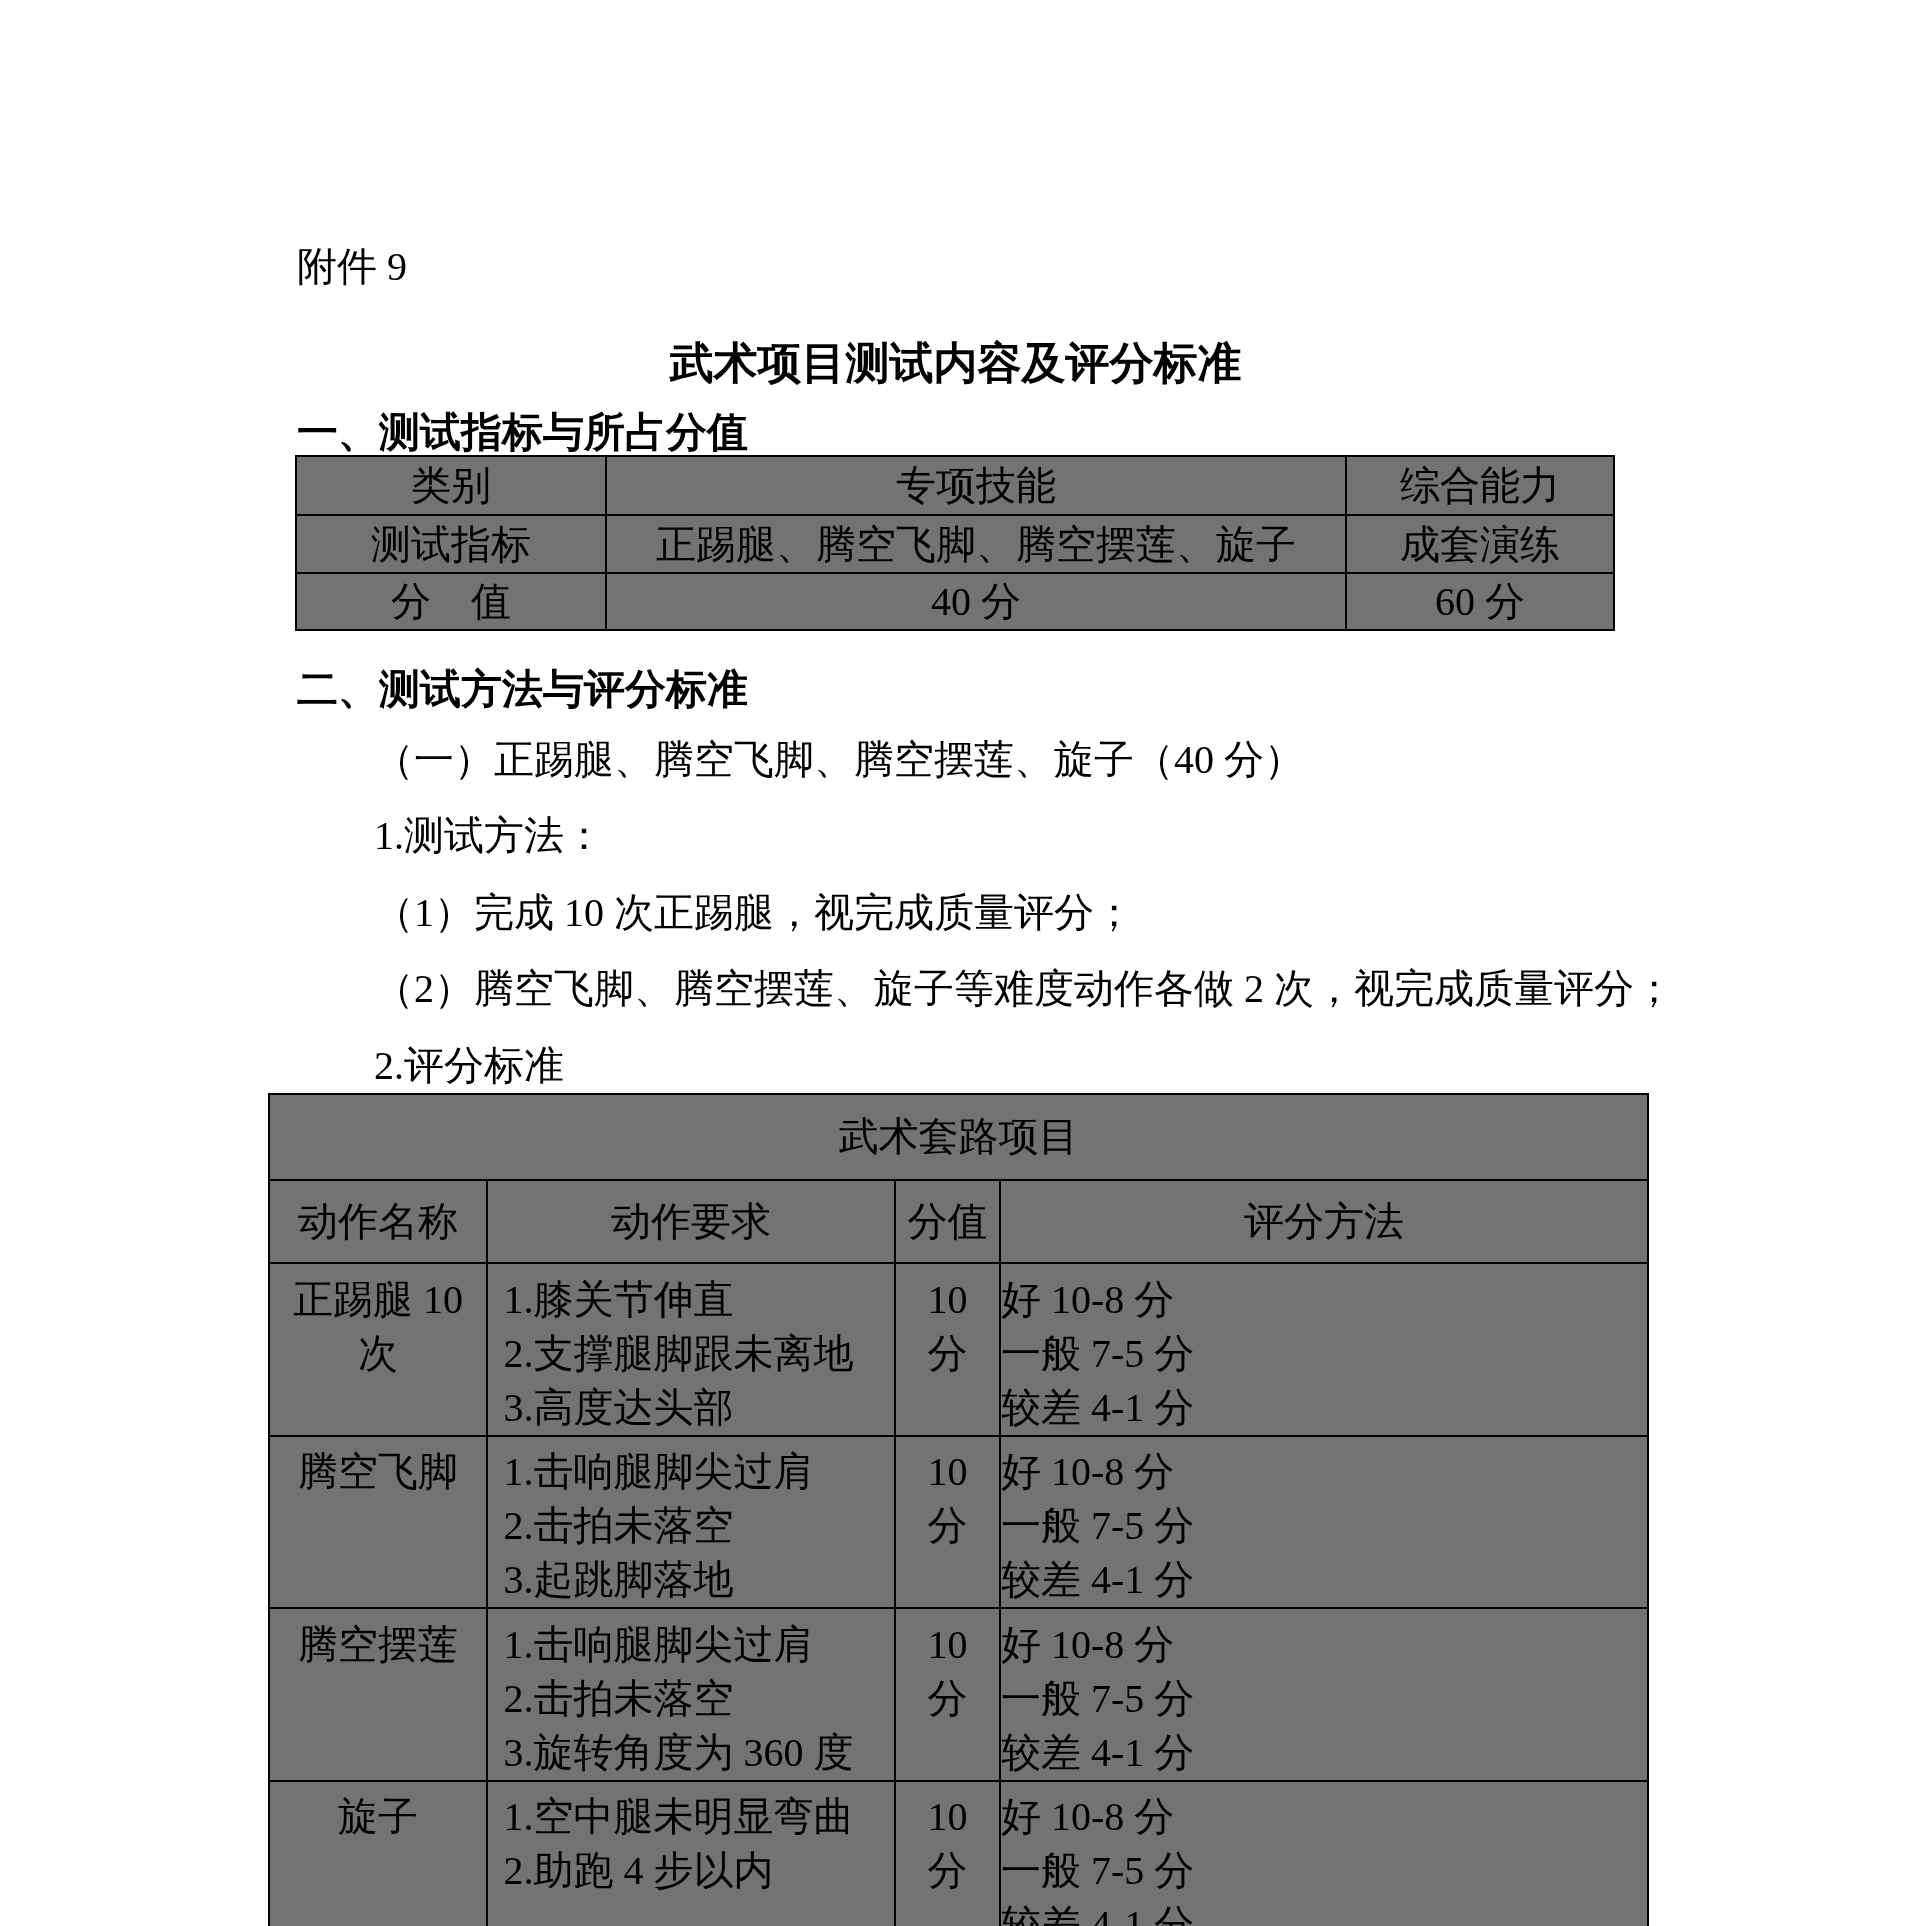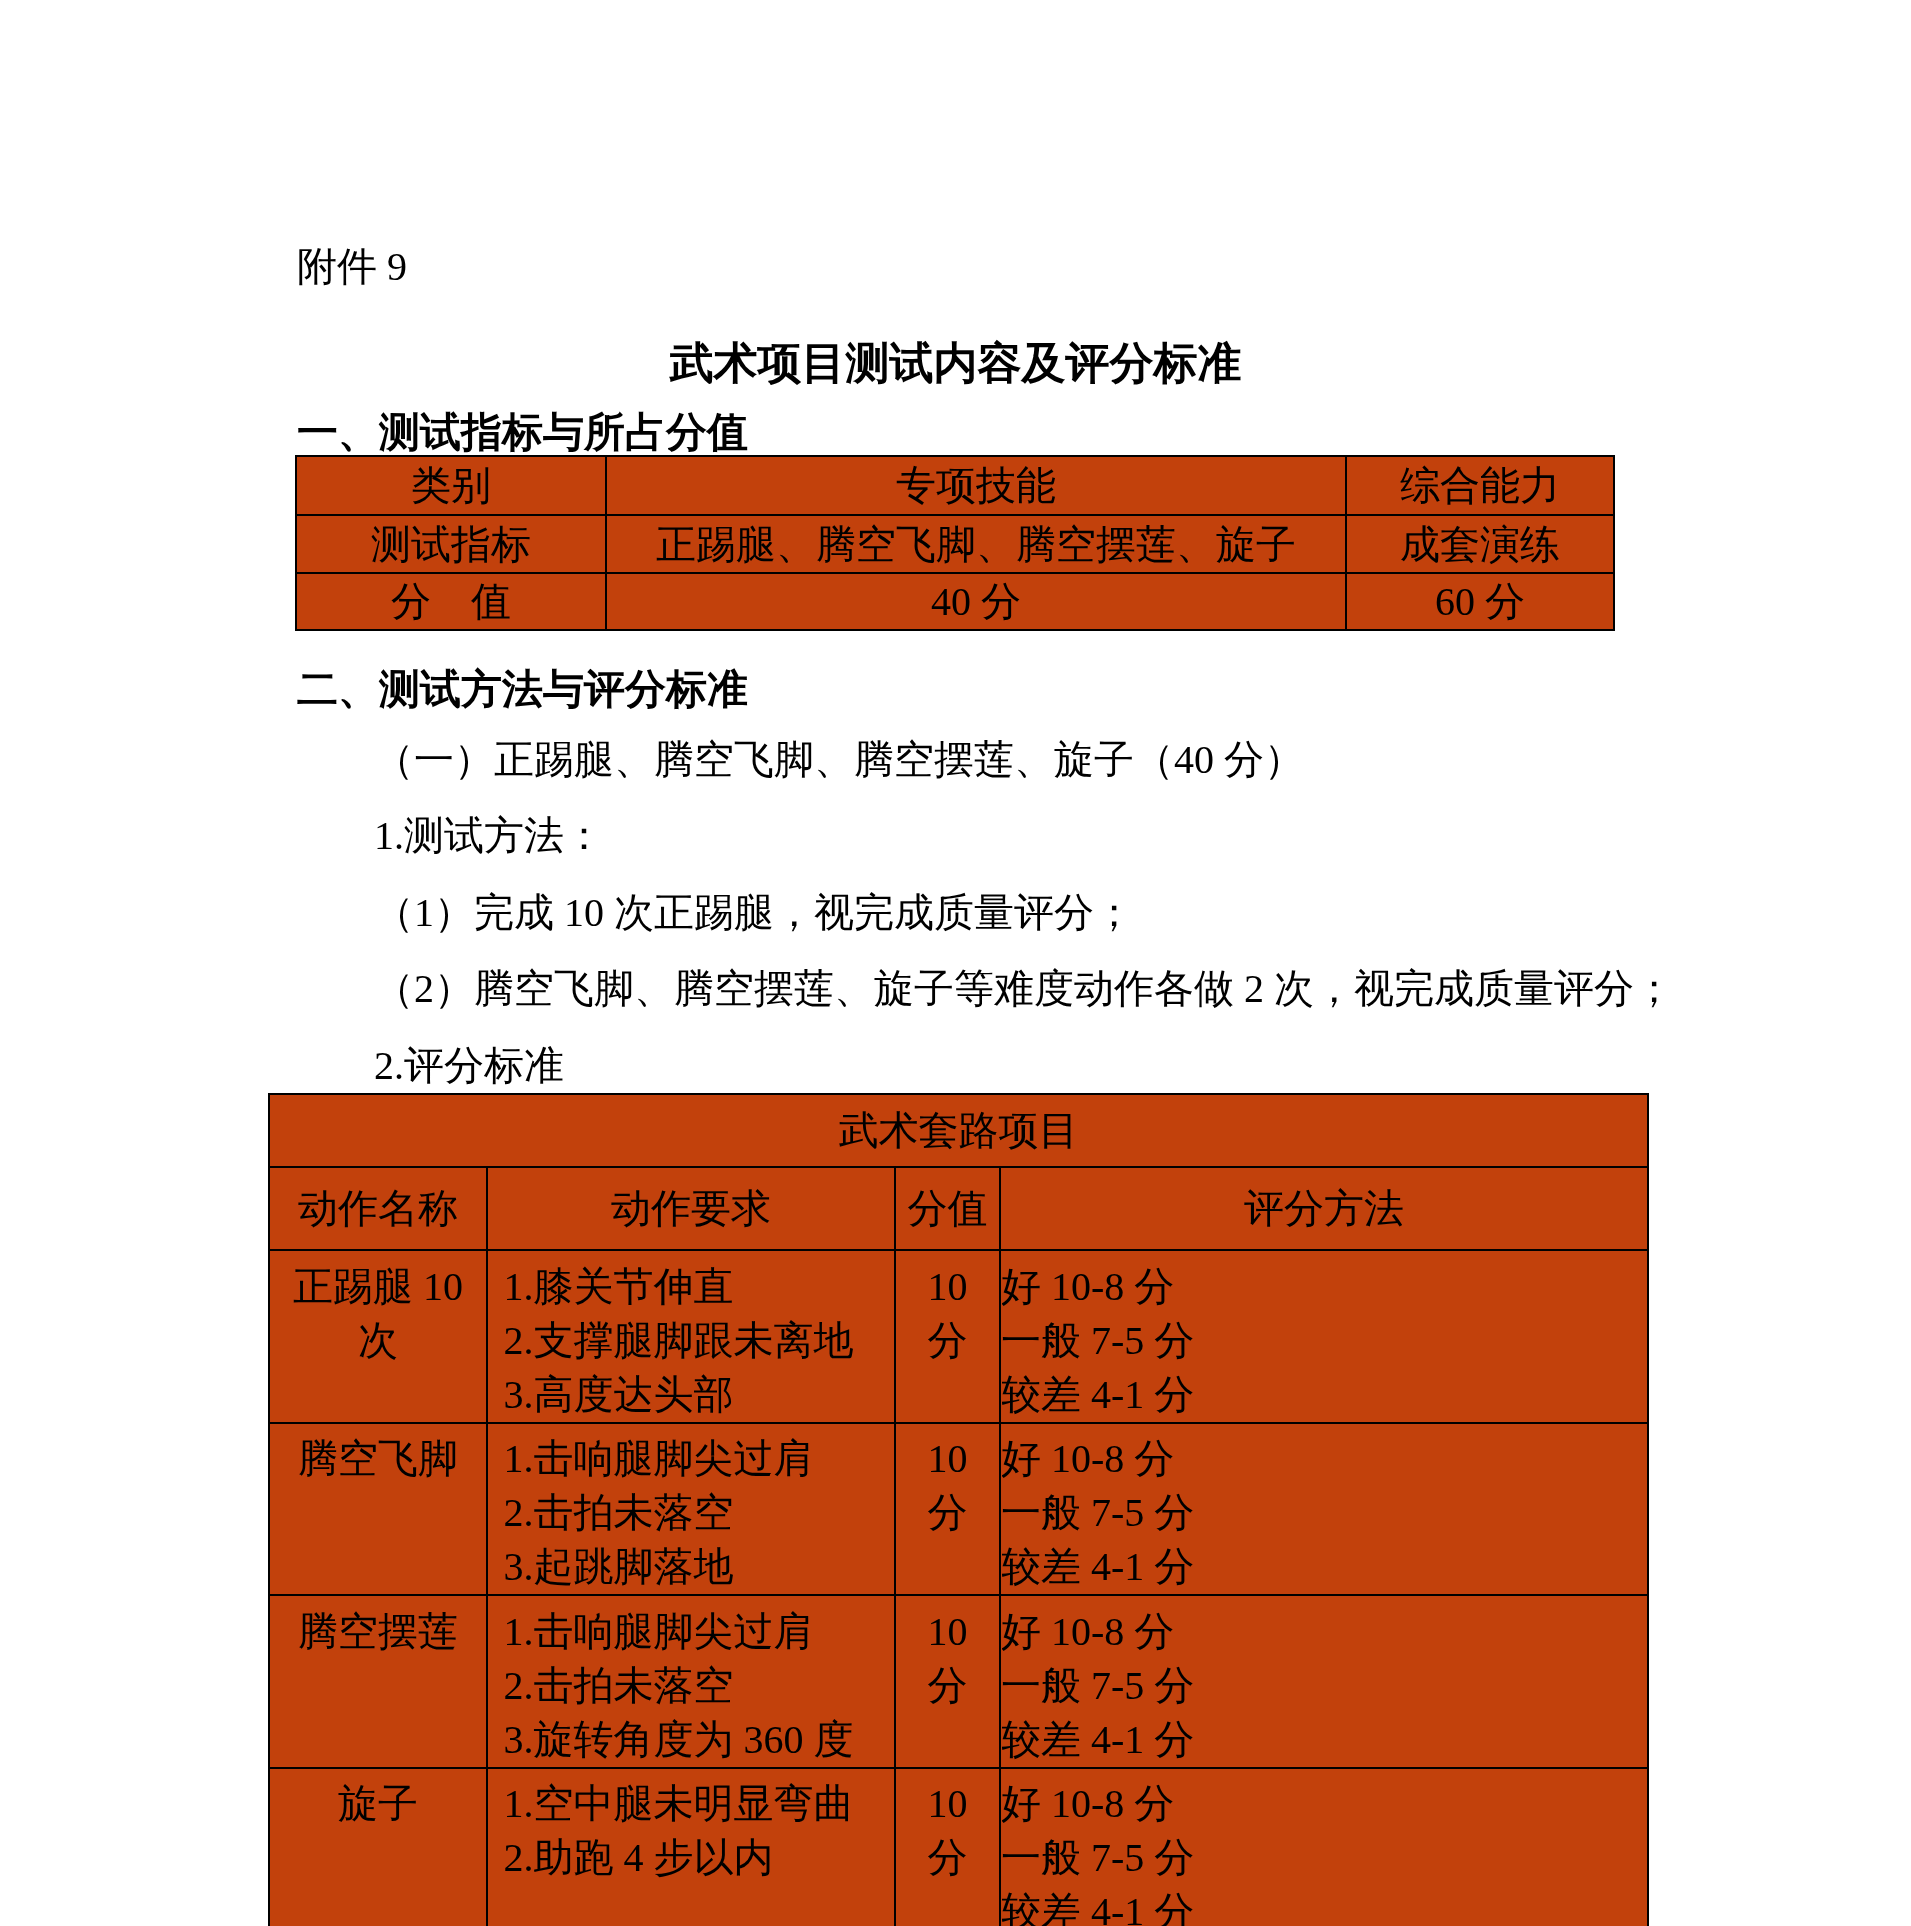--- a/index.html
+++ b/index.html
@@ -21,21 +21,21 @@
     color: #000;
   }
   .serif { font-family: "Liberation Serif", "DejaVu Serif", serif; }
   .hei   { font-family: "Liberation Sans", "DejaVu Sans", sans-serif; font-weight: 700; }
   .center { left: 0; width: 100%; text-align: center; white-space: normal; }
 
   table.doc-table {
     position: absolute;
     border-collapse: collapse;
     table-layout: fixed;
-    background: #c2410c;
+    background: #737373;
   }
   .doc-table td {
     border: 2.7px solid #000;
     font-size: 40px;
     color: #000;
     white-space: pre-line;
     overflow: hidden;
   }
   
   .t1 td { text-align: center; vertical-align: middle; }
@@ -101,21 +101,21 @@
   <div class="ln serif" style="left:374px; top:1041px;">2.评分标准</div>
 
   <table class="doc-table t2" style="left:268px; top:1093px; width:1379px;">
     <colgroup>
       <col style="width:218px;">
       <col style="width:408px;">
       <col style="width:105px;">
       <col style="width:648px;">
     </colgroup>
     <tbody>
-        <tr style="height:73px;">
+        <tr style="height:86px;">
       <td class="hdr" colspan="4">武术套路项目</td>
     </tr>
     <tr style="height:83px;">
       <td class="hdr">动作名称</td>
       <td class="hdr">动作要求</td>
       <td class="hdr">分值</td>
       <td class="hdr">评分方法</td>
     </tr>
     <tr style="height:170px;">
       <td class="body-cell name-cell">正踢腿 10

